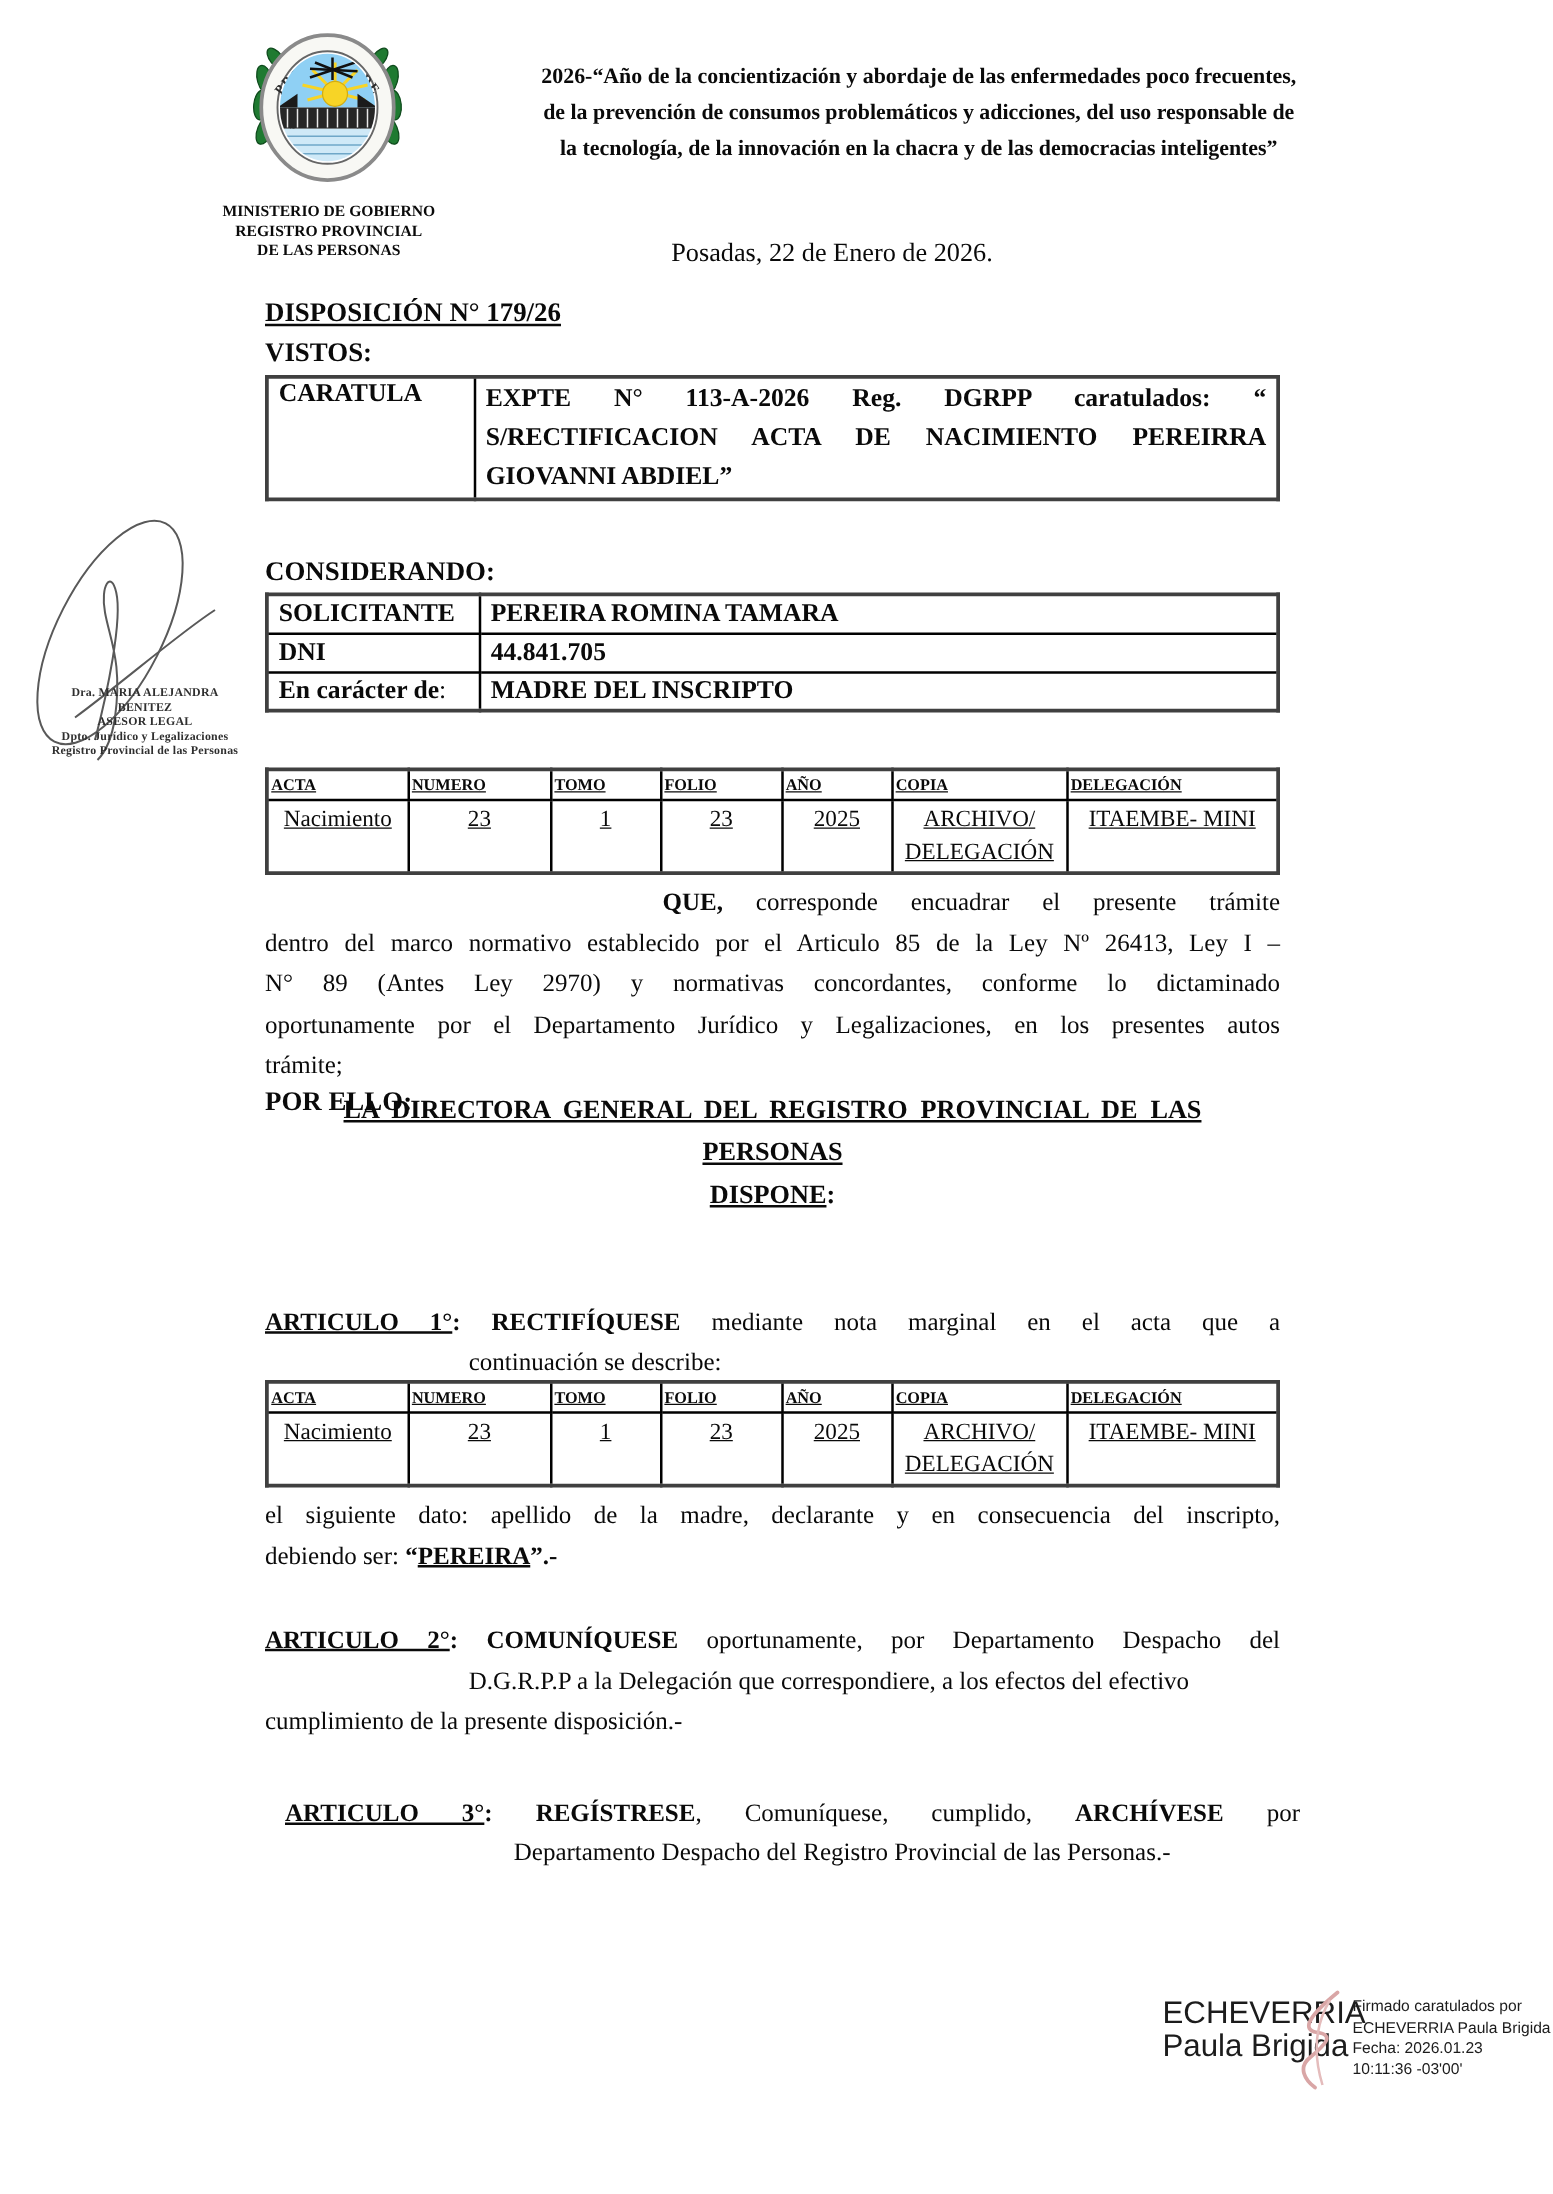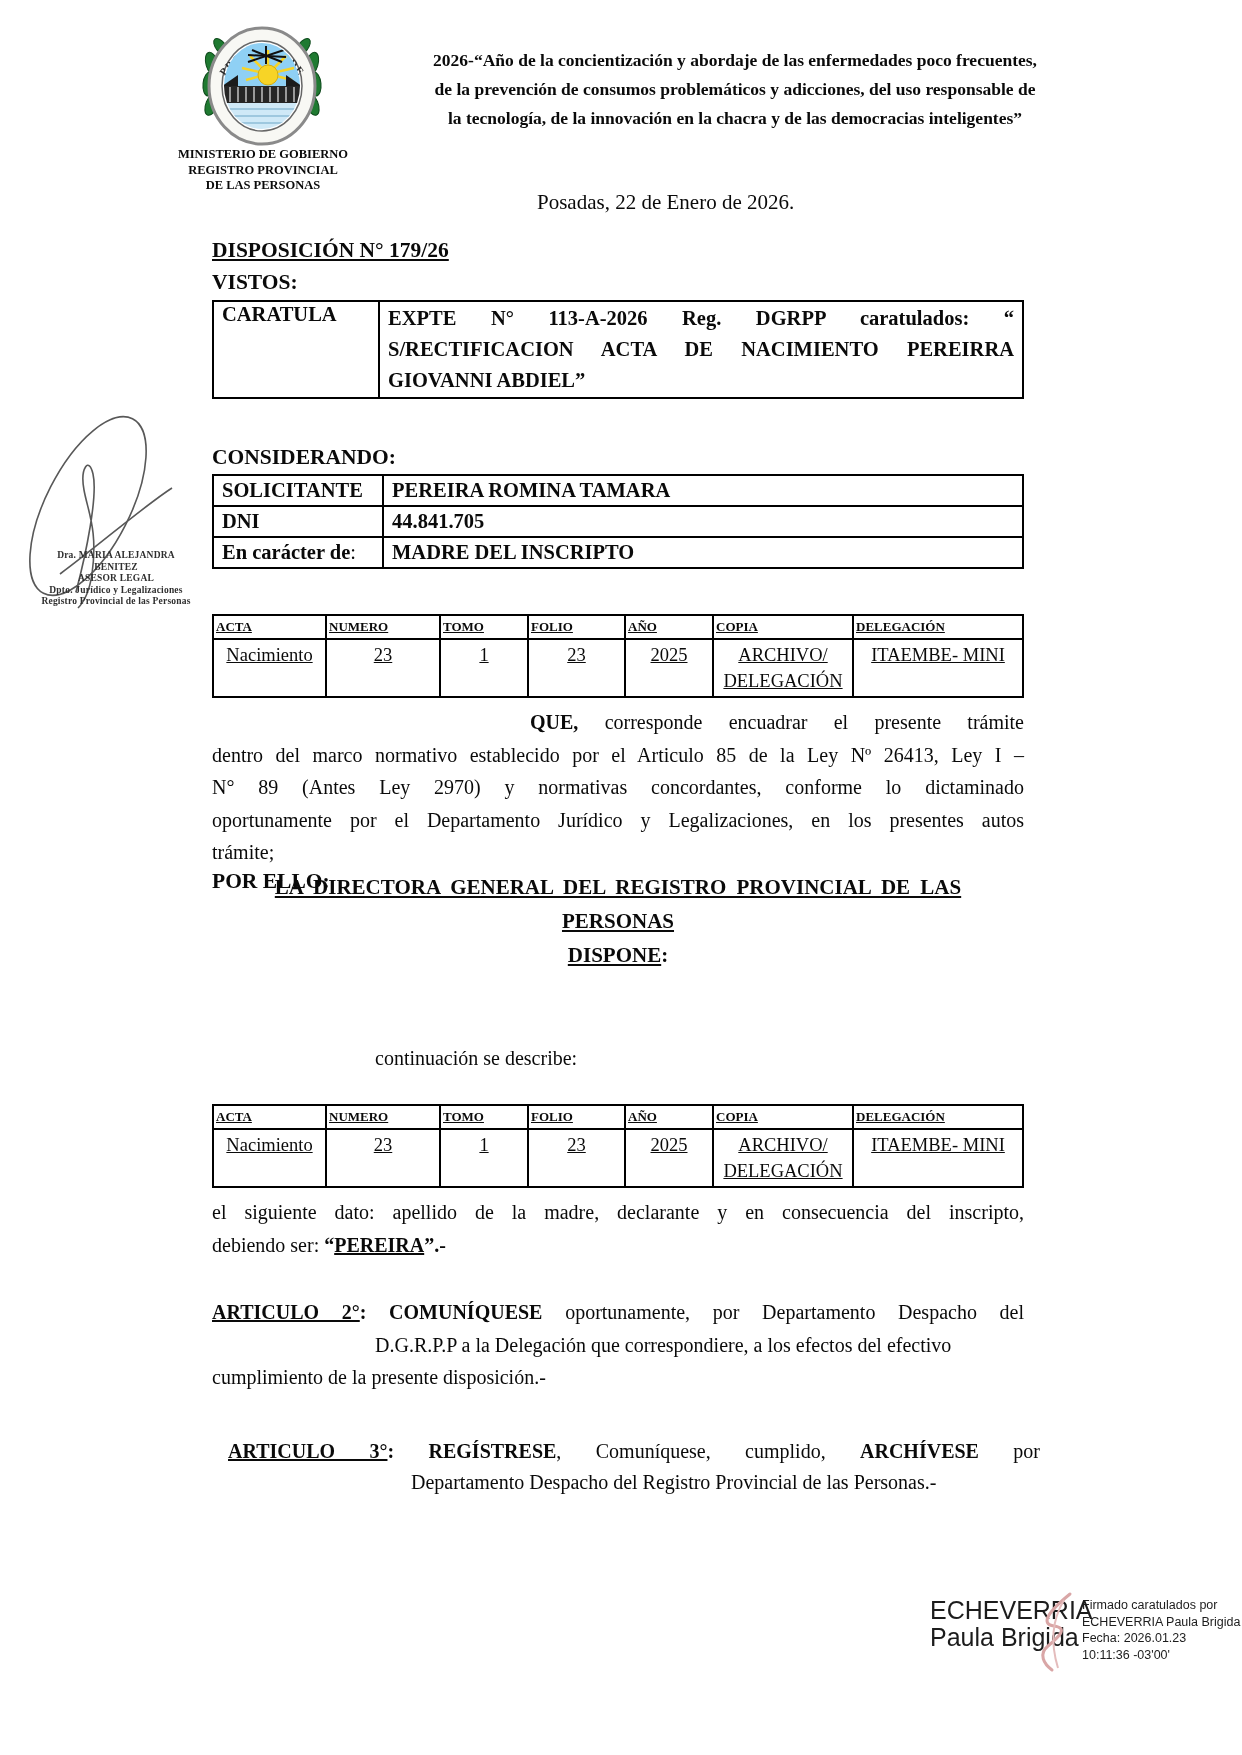--- a/index.html
+++ b/index.html
@@ -10,21 +10,21 @@
   .b { font-weight:700; }
   .u { text-decoration:underline; }
   .center { text-align:center; }
   .doc { font-size:20px; line-height:32.5px; }
   .jl { text-align:justify; text-align-last:justify; }
 
   .quote { font-weight:700; font-size:17.5px; line-height:29px; text-align:center; }
   .quote div { white-space:nowrap; }
   .ministry { font-weight:700; font-size:12.5px; line-height:15.5px; text-align:center; }
 
-  table.doc-table { border-collapse:collapse; table-layout:fixed; width:812px; border:1px solid #404040; }
+  table.doc-table { border-collapse:collapse; table-layout:fixed; width:812px; border:3px solid #404040; }
   .doc-table td, .doc-table th { border:2px solid #000; padding:1px 8px; overflow:hidden; }
 
   .caratula-label { font-weight:700; vertical-align:top; font-size:20.5px; padding-top:2px; }
   .caratula-val { vertical-align:top; }
   .caratula-val div { line-height:31px; font-weight:700; font-size:20.5px; }
 
   .sol-label { font-weight:700; font-size:20.5px; height:31px; }
   .sol-val { font-weight:700; font-size:20.5px; }
 
   .acta th { font-size:13px; font-weight:700; text-align:left; padding:2px; height:24px;text-decoration:underline; }
@@ -103,21 +103,21 @@
       </g>
       <rect x="26" y="79" width="80" height="27" fill="#cfe9f7"></rect>
       <g stroke="#6fa7c8" stroke-width="1.2">
         <line x1="26" y1="85" x2="106" y2="85"></line>
         <line x1="26" y1="92" x2="106" y2="92"></line>
         <line x1="26" y1="99" x2="106" y2="99"></line>
       </g>
     </g>
   </svg>
 
-  <div class="abs ministry" style="left:163px; top:147px; width:200px;">
+  <div class="abs ministry" style="left:163px; top:162px; width:200px;">
     <div>MINISTERIO DE GOBIERNO</div>
     <div>REGISTRO PROVINCIAL</div>
     <div>DE LAS PERSONAS</div>
   </div>
 
   <div class="abs quote" style="left:388px; top:46px; width:694px;">
     <div>2026-“Año de la concientización y abordaje de las enfermedades poco frecuentes,</div>
     <div>de la prevención de consumos problemáticos y adicciones, del uso responsable de</div>
     <div>la tecnología, de la innovación en la chacra y de las democracias inteligentes”</div>
   </div>
@@ -213,20 +213,21 @@
 
   <div class="abs b" style="left:212px; top:869px; font-size:21.5px;">POR ELLO:</div>
 
   <div class="abs center heading-sz" style="left:212px; top:870px; width:812px;">
     <div class="b u ws">LA DIRECTORA GENERAL DEL REGISTRO PROVINCIAL DE LAS</div>
     <div class="b u">PERSONAS</div>
     <div><span class="b u">DISPONE</span><span class="b">:</span></div>
   </div>
 
   <div class="abs doc" style="left:212px; top:1042px; width:812px; line-height:32px;">
+    <div class="jl"><span class="b u">ARTICULO 1°</span><span class="b">:</span> <span class="b">RECTIFÍQUESE</span> <span>mediante nota marginal en el acta que a</span></div>
     <div style="padding-left:163px;">continuación se describe:</div>
   </div>
 
   <table class="abs doc-table acta" style="left:212px; top:1104px;">
     <colgroup>
       <col style="width:113px">
         <col style="width:114px">
         <col style="width:88px">
         <col style="width:97px">
       <col style="width:88px">

